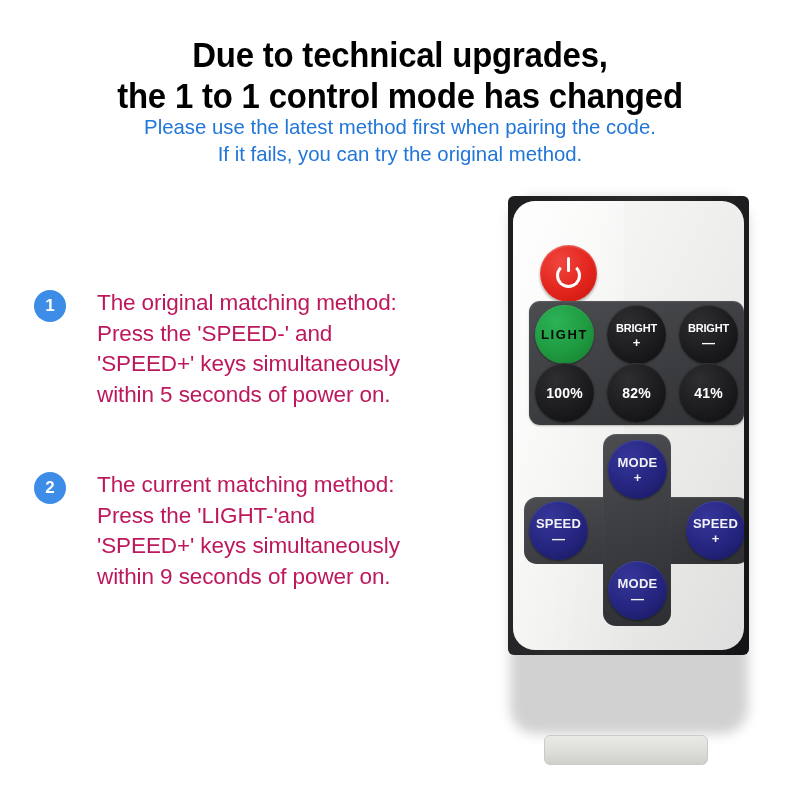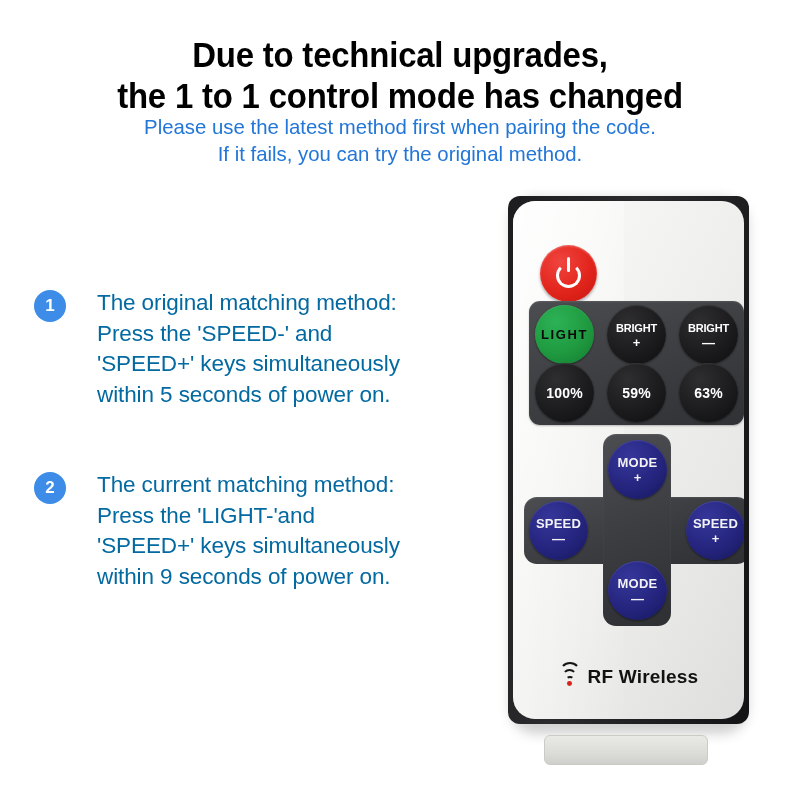--- a/index.html
+++ b/index.html
@@ -77,21 +77,21 @@
     font-size: 17px;
     font-weight: bold;
     line-height: 32px;
     text-align: center;
     margin-top: 2px;
   }
   .step-text {
     margin-left: 31px;
     font-size: 22.5px;
     line-height: 30.5px;
-    color: #0369a1;
+    color: #be185d;
     white-space: pre-line;
     letter-spacing: -0.1px;
   }
 
   
   .remote-wrap {
     position: absolute;
     left: 502px;
     top: 190px;
     width: 252px;
@@ -105,22 +105,22 @@
     height: 536px;
     border-radius: 26px;
     background: rgba(0,0,0,0.18);
     filter: blur(6px);
   }
   .remote-body {
     position: absolute;
     left: 6px;
     top: 6px;
     width: 241px;
-    height: 528px;
-    border-radius: 12px;
+    height: 459px;
+    border-radius: 6px;
     background: linear-gradient(100deg, #1d1d1f 0%, #2b2b2e 40%, #131315 100%);
     box-sizing: border-box;
     padding: 5px;
   }
   .remote-face {
     position: absolute;
     left: 5px;
     top: 5px;
     right: 5px;
     bottom: 5px;
@@ -403,25 +403,25 @@
         <div class="key k-r1c3">
           <span class="lbl wide">BRIGHT</span>
           <span class="sign">—</span>
         </div>
 
         <div class="key k-r2c1">
           <span class="pct">100%</span>
         </div>
 
         <div class="key k-r2c2">
-          <span class="pct">59%</span>
+          <span class="pct">82%</span>
         </div>
 
         <div class="key k-r2c3">
-          <span class="pct">63%</span>
+          <span class="pct">41%</span>
         </div>
 
       </div>
 
       <div class="dpad">
         <div class="dpad-bar dpad-h"></div>
         <div class="dpad-bar dpad-v"></div>
 
         <div class="dkey d-up">
           <span class="lbl">MODE</span>

